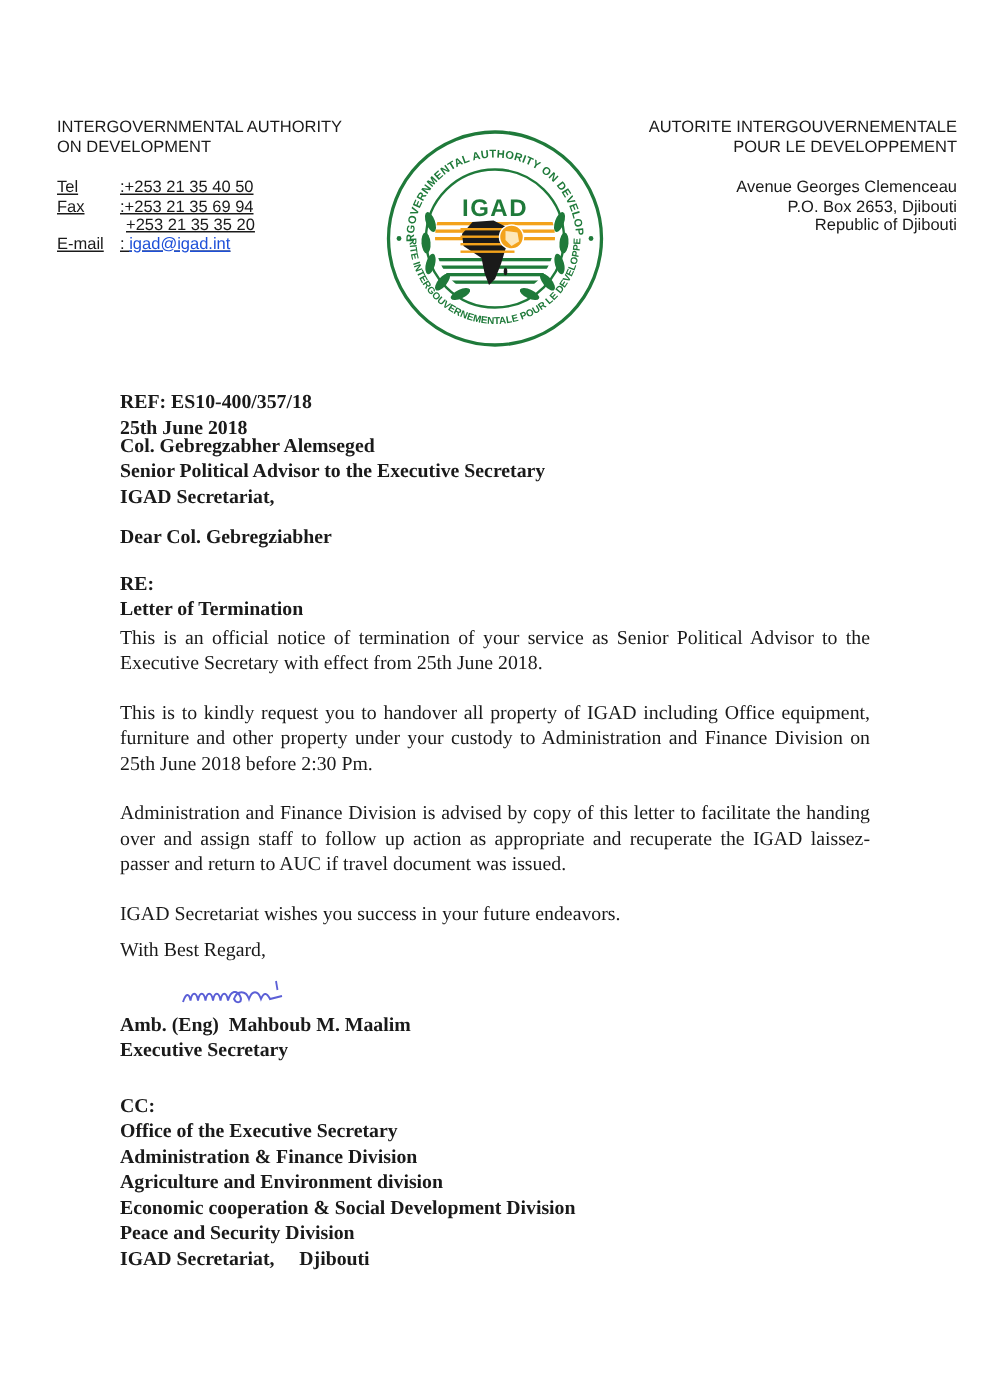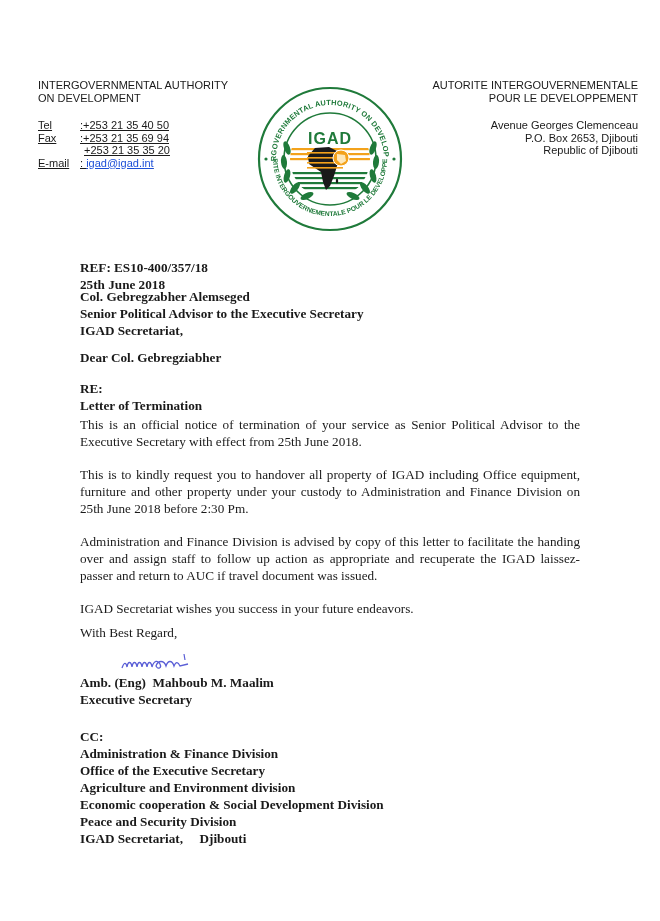--- a/index.html
+++ b/index.html
@@ -157,20 +157,20 @@
 </svg>
 
 <div class="body serif bold signer">
   <div style="white-space:pre">Amb. (Eng)  Mahboub M. Maalim</div>
   <div>Executive Secretary</div>
 </div>
 
 <div class="body serif bold cc">
   <span class="k">CC:</span>
   <div>
+    <div>Office of the Executive Secretary</div>
     <div>Administration &amp; Finance Division</div>
-    <div>Office of the Executive Secretary</div>
     <div>Agriculture and Environment division</div>
     <div>Economic cooperation &amp; Social Development Division</div>
     <div>Peace and Security Division</div>
     <div style="white-space:pre">IGAD Secretariat,     Djibouti</div>
   </div>
 </div>
 
 </body></html>

